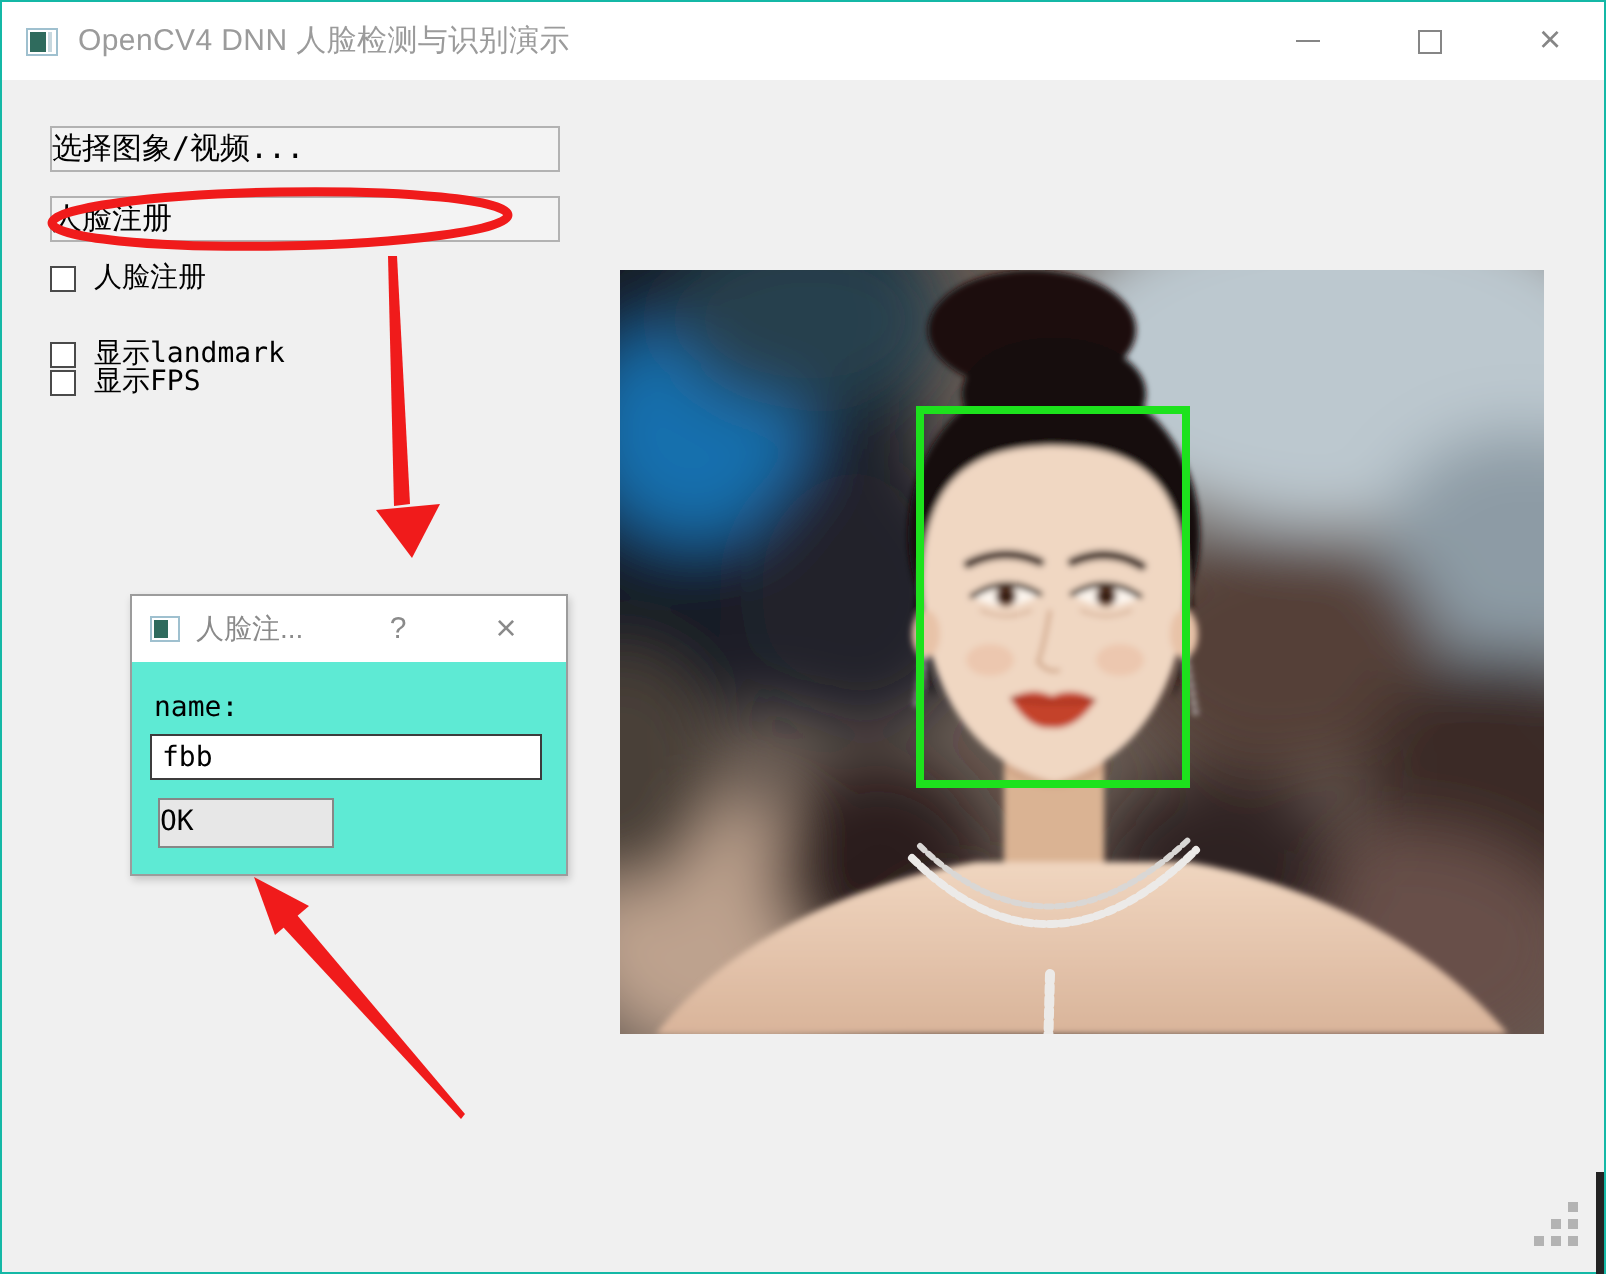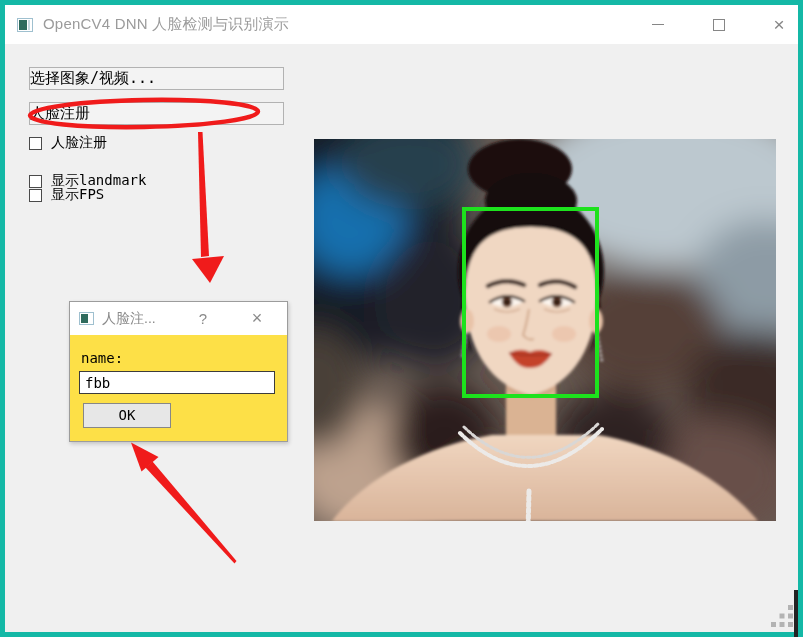--- a/index.html
+++ b/index.html
@@ -3,21 +3,21 @@
 <meta charset="utf-8">
 <style>
   html,body{margin:0;padding:0;}
   body{
     width:803px;height:637px;position:relative;overflow:hidden;
     background:#ffffff;
     font-family:"Liberation Sans","DejaVu Sans",sans-serif;
   }
   .window{
     position:absolute;inset:0;box-sizing:border-box;
-    border:5px solid #14b8a6;background:#f0f0f0;padding-left:16px;
+    border:1px solid #14b8a6;background:#f0f0f0;padding-left:16px;
   }
   
   .titlebar{
     position:absolute;left:0;top:0;right:0;height:39px;
     background:#ffffff;display:flex;align-items:center;
   }
   .app-icon{
     width:16px;height:14px;margin-left:12px;box-sizing:border-box;
     border:1px solid #9fc0cf;background:#ffffff;position:relative;flex:0 0 auto;
   }
@@ -40,39 +40,39 @@
   .chk-row{position:absolute;left:24px;height:16px;display:flex;align-items:center;}
   #chk1{top:130px;} #chk2{top:168px;} #chk3{top:182px;}
   .chk-box{width:13px;height:13px;box-sizing:border-box;border:1px solid #4a4a4a;background:#ffffff;flex:0 0 auto;}
   .chk-label{margin-left:9px;font-size:14px;color:#000;white-space:nowrap;
     font-family:"DejaVu Sans Mono","Liberation Mono",monospace;}
   
   .photo{position:absolute;left:309px;top:134px;width:462px;height:382px;}
   
   .dialog{
     position:absolute;left:64px;top:296px;width:219px;height:141px;box-sizing:border-box;
-    background:#fde047;border:1px solid #9c9c9c;box-shadow:1px 2px 4px rgba(0,0,0,.18);
+    background:#5eead4;border:1px solid #9c9c9c;box-shadow:1px 2px 4px rgba(0,0,0,.18);
   }
   .dlg-titlebar{position:absolute;left:0;top:0;right:0;height:33px;background:#ffffff;display:flex;align-items:center;}
   .dlg-icon{width:15px;height:13px;margin-left:9px;box-sizing:border-box;border:1px solid #9fc0cf;background:#fff;position:relative;flex:0 0 auto;}
   .dlg-icon i{position:absolute;left:1px;top:1px;bottom:1px;width:7px;background:#2f6b5d;}
   .dlg-title{margin-left:8px;font-size:14px;color:#8a8a8a;white-space:nowrap;}
   .dlg-help{position:absolute;left:122px;top:0;height:33px;width:22px;display:flex;align-items:center;justify-content:center;font-size:15px;color:#8a8a8a;}
   .dlg-close{position:absolute;left:172px;top:0;height:33px;width:30px;display:flex;align-items:center;justify-content:center;font-size:18px;color:#8a8a8a;}
   .dlg-name{position:absolute;left:11px;top:48px;font-size:14px;color:#000;
     font-family:"DejaVu Sans Mono","Liberation Mono",monospace;}
   .dlg-input{
     position:absolute;left:9px;top:69px;width:196px;height:23px;box-sizing:border-box;
     border:1px solid #3c3c3c;background:#ffffff;padding:0 0 0 5px;margin:0;
     font-size:14px;color:#000;font-family:"DejaVu Sans Mono","Liberation Mono",monospace;outline:none;
   }
   .dlg-btn{
     position:absolute;top:101px;height:25px;box-sizing:border-box;
     background:#e7e7e7;border:1px solid #878787;
-    font-size:14px;color:#000;text-align:center;line-height:23px;
+    font-size:14px;color:#000;line-height:23px;
     font-family:"DejaVu Sans Mono","Liberation Mono",monospace;
   }
   #btn-ok{left:13px;width:88px;} #btn-cancel{left:108px;width:95px;}
   
   .annotations{position:absolute;inset:0;pointer-events:none;z-index:60;}
   
   .size-grip{position:absolute;left:765px;top:599px;z-index:5;}
   .dark-edge{position:absolute;right:0;top:585px;width:4px;height:52px;background:#232323;z-index:6;}
 </style>
 </head>

